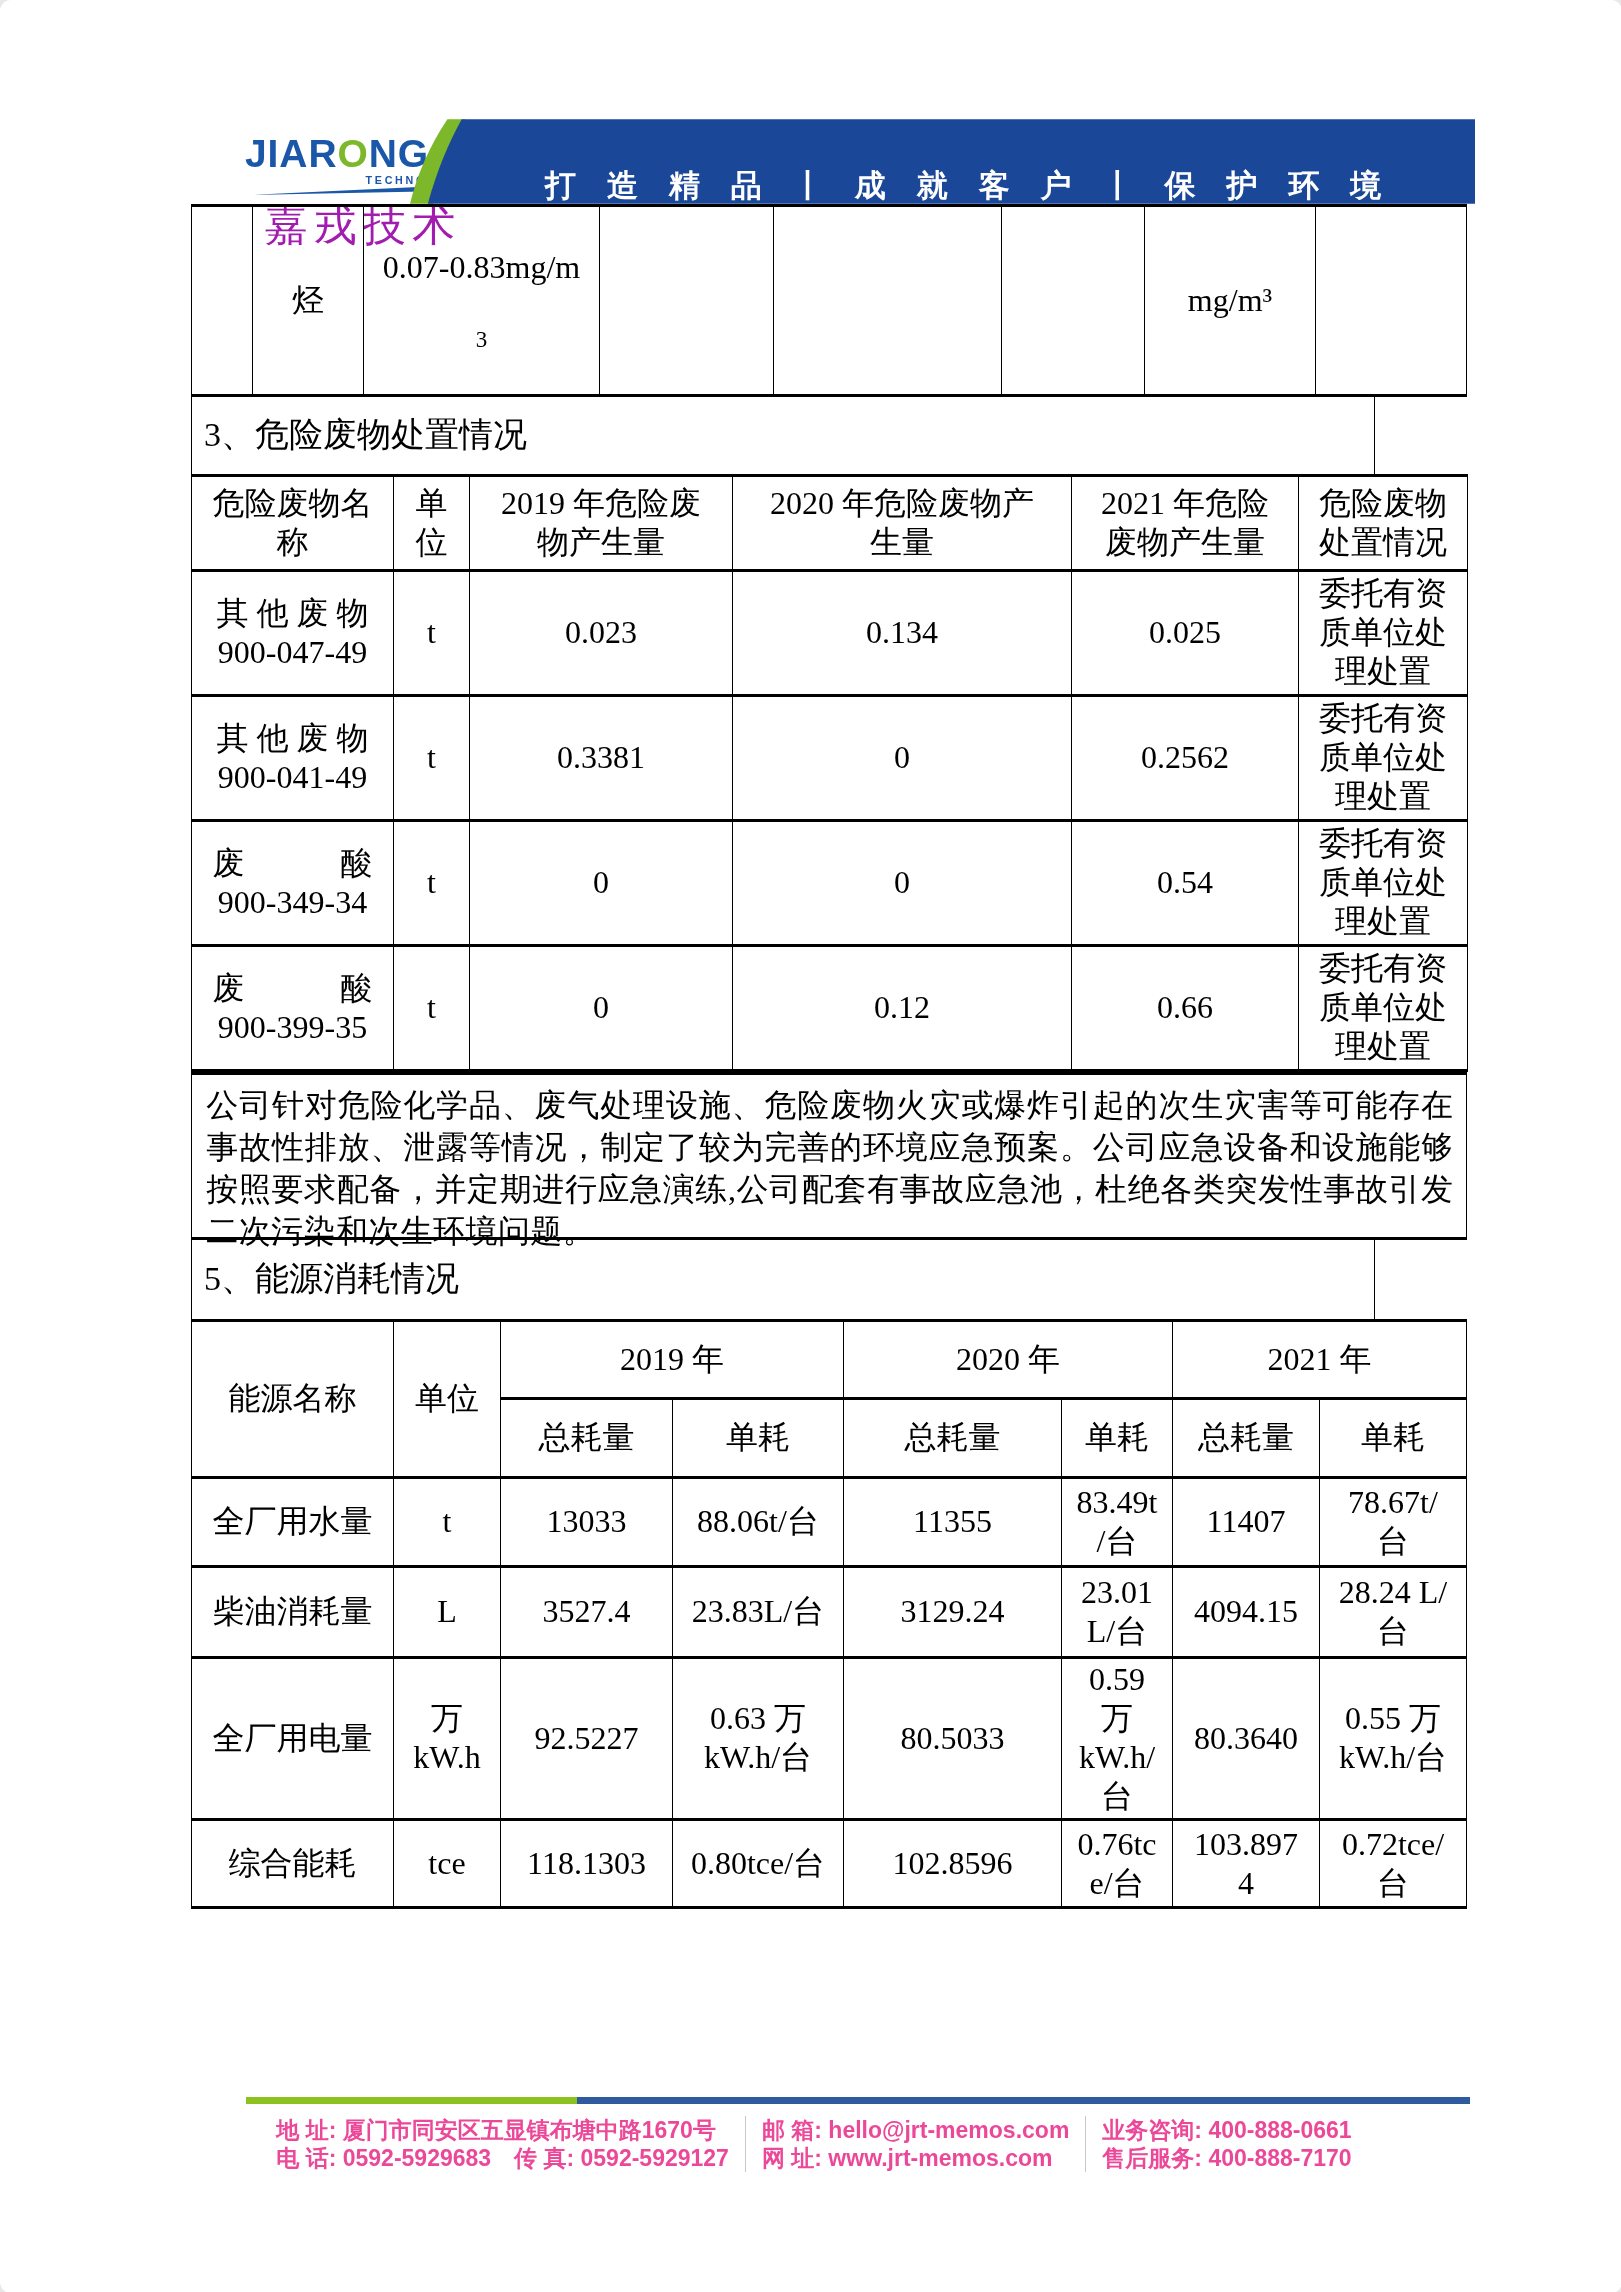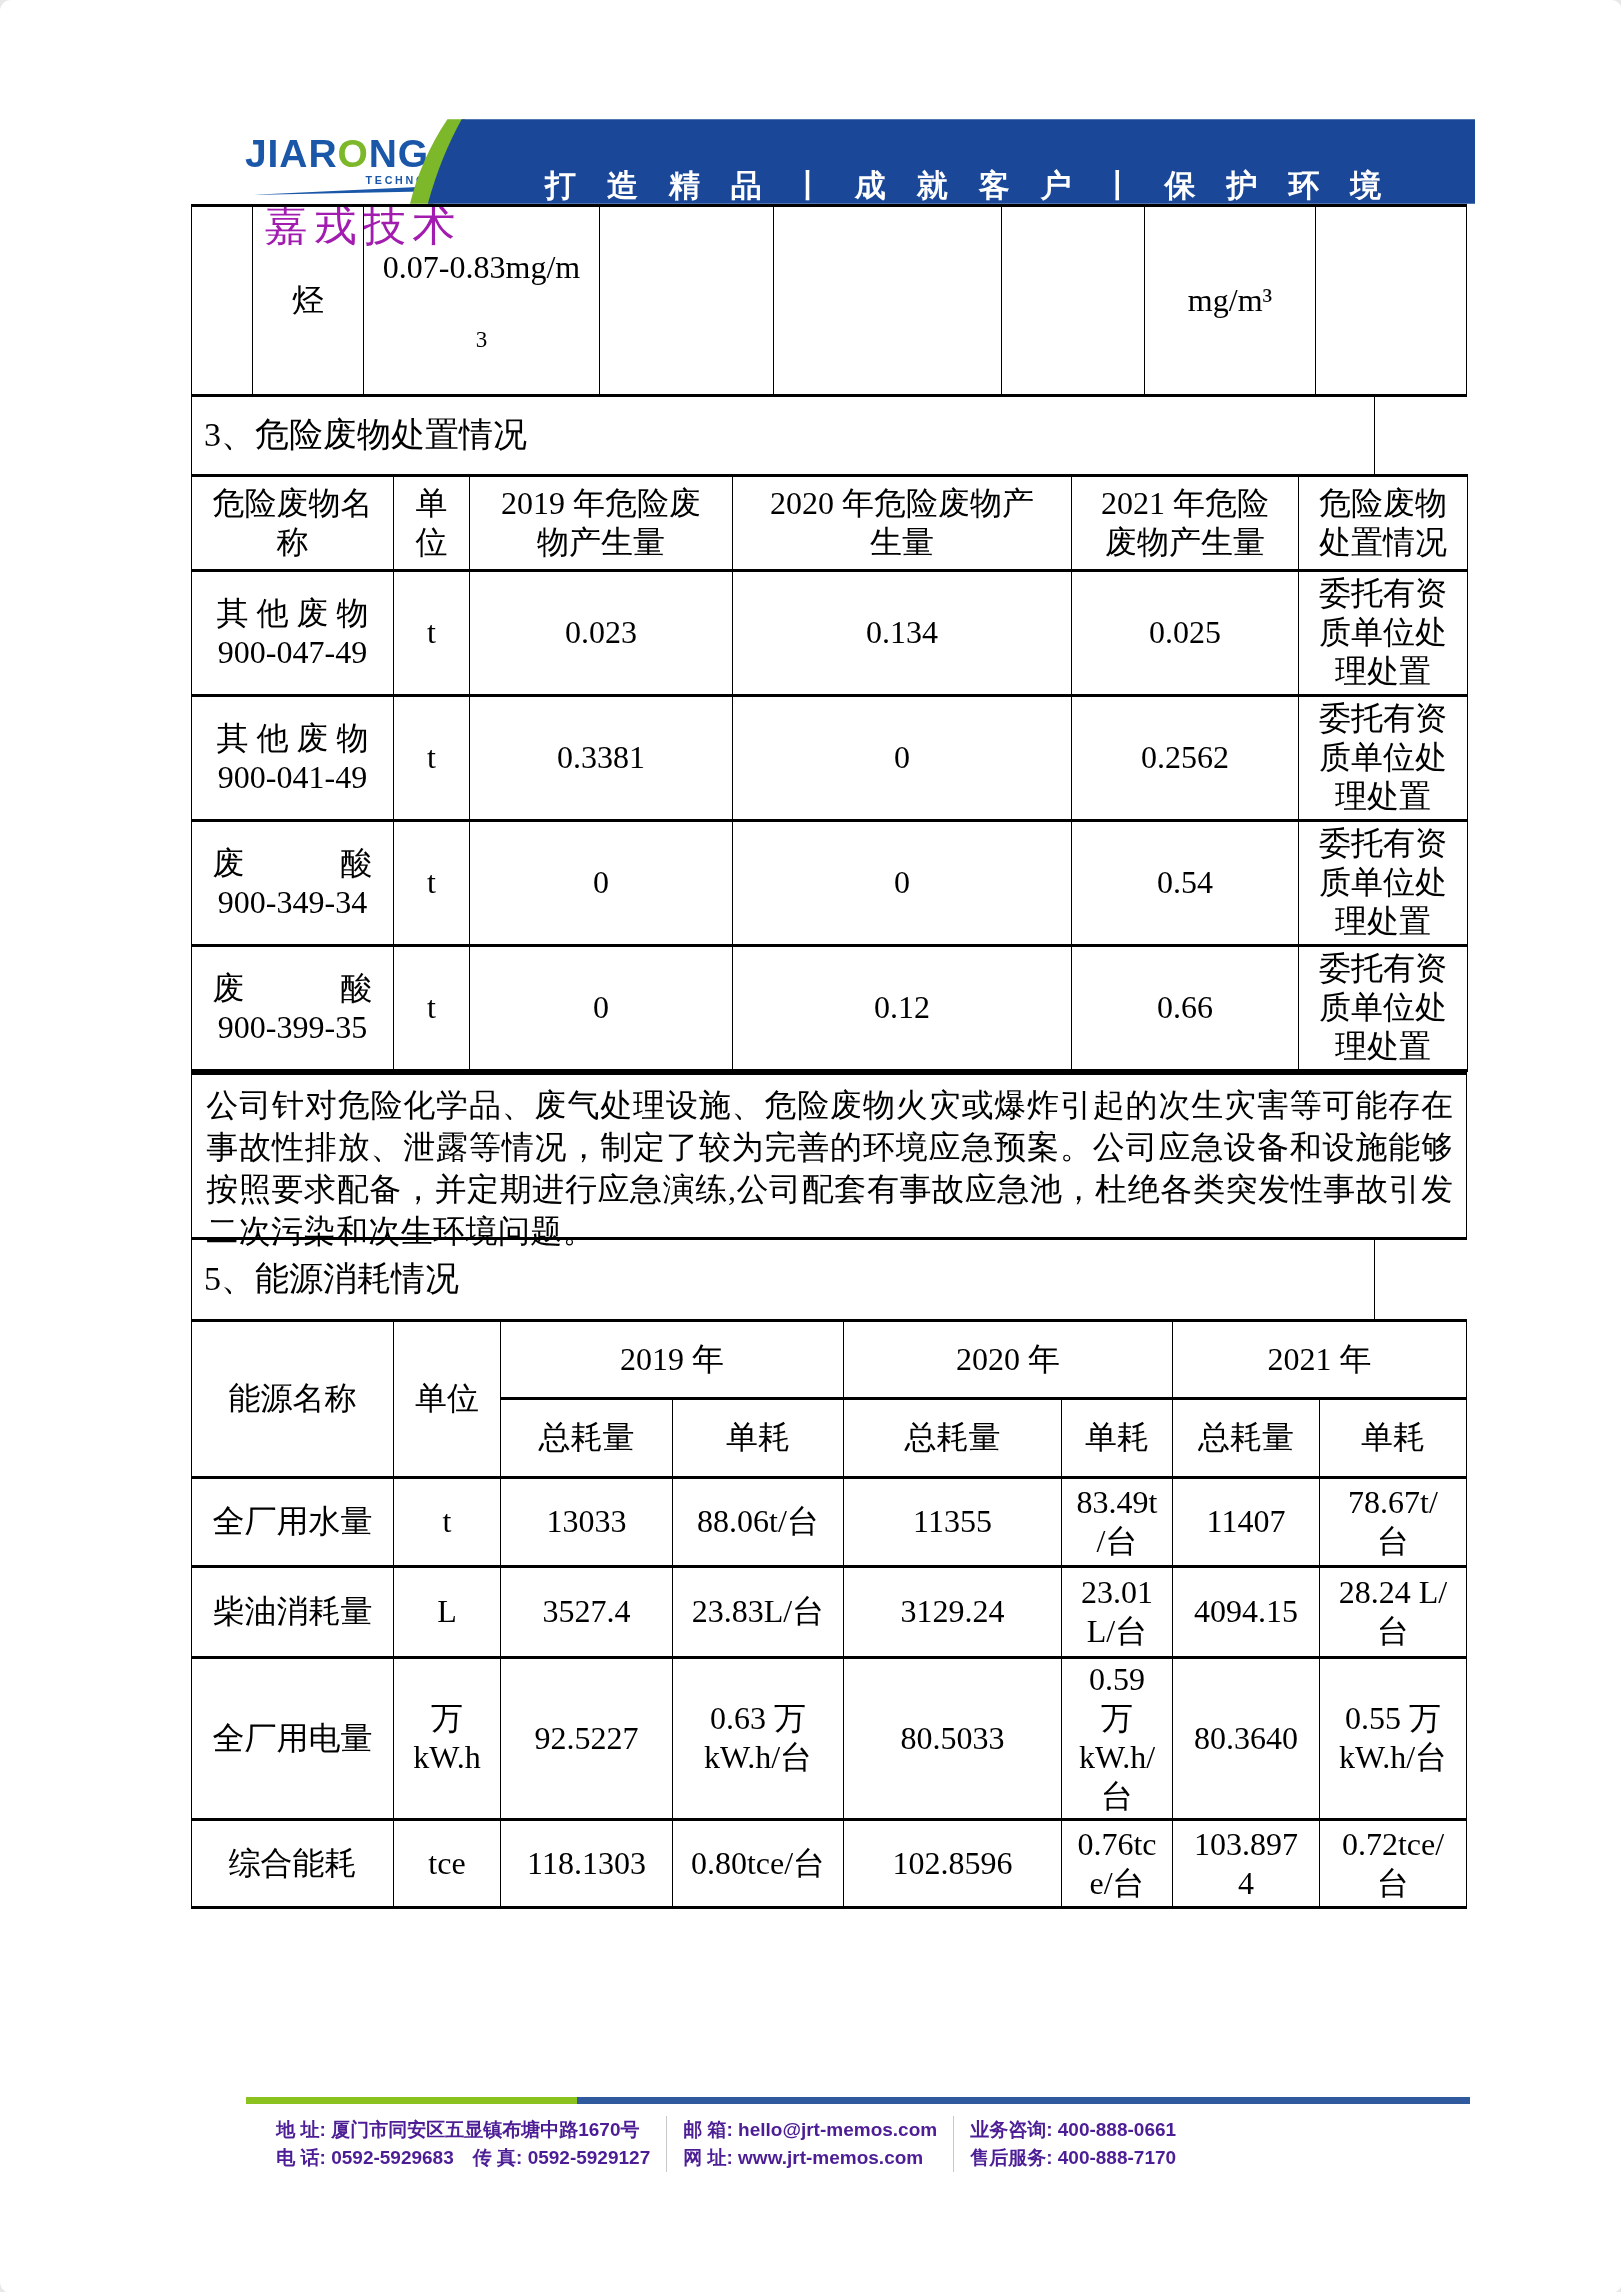--- a/index.html
+++ b/index.html
@@ -35,21 +35,21 @@
            font-size:32px;line-height:42px;text-align:justify;letter-spacing:0.4px;}
   .sub3{font-size:23px;line-height:27px;}
   
   .footer{position:absolute;left:246px;top:2097px;width:1224px;
           font-family:"Liberation Sans","DejaVu Sans",sans-serif;}
   .f-line{width:1224px;height:7.1px;background:linear-gradient(to right,#8cc21f 0,#8cc21f 331px,#2f5b9e 331px,#2f5b9e 100%);}
   .f-body{display:flex;align-items:flex-start;margin-top:11.6px;}
   .f-company{width:321px;margin-left:84px;text-align:center;}
   .f-cn{font-size:29px;font-weight:700;color:#3a3a3a;letter-spacing:1.8px;line-height:32px;}
   .f-en{font-size:14px;font-weight:700;color:#595757;letter-spacing:0.4px;margin-top:2.7px;}
-  .f-group{padding:0 16px;color:#4c1d95;font-size:19px;font-weight:700;line-height:28px;white-space:nowrap;}
+  .f-group{padding:0 16px;color:#ec4899;font-size:23px;font-weight:700;line-height:28px;white-space:nowrap;}
   .f-group.sep{border-left:1.8px solid #c9c9c9;}
   .g1{margin-left:14.3px;}
 </style>
 </head>
 <body>
 
 <div class="page">
 
   <div class="logo">
     <div class="logo-word"><span>JIAR</span><span class="logo-o">O</span><span>NG</span></div>

